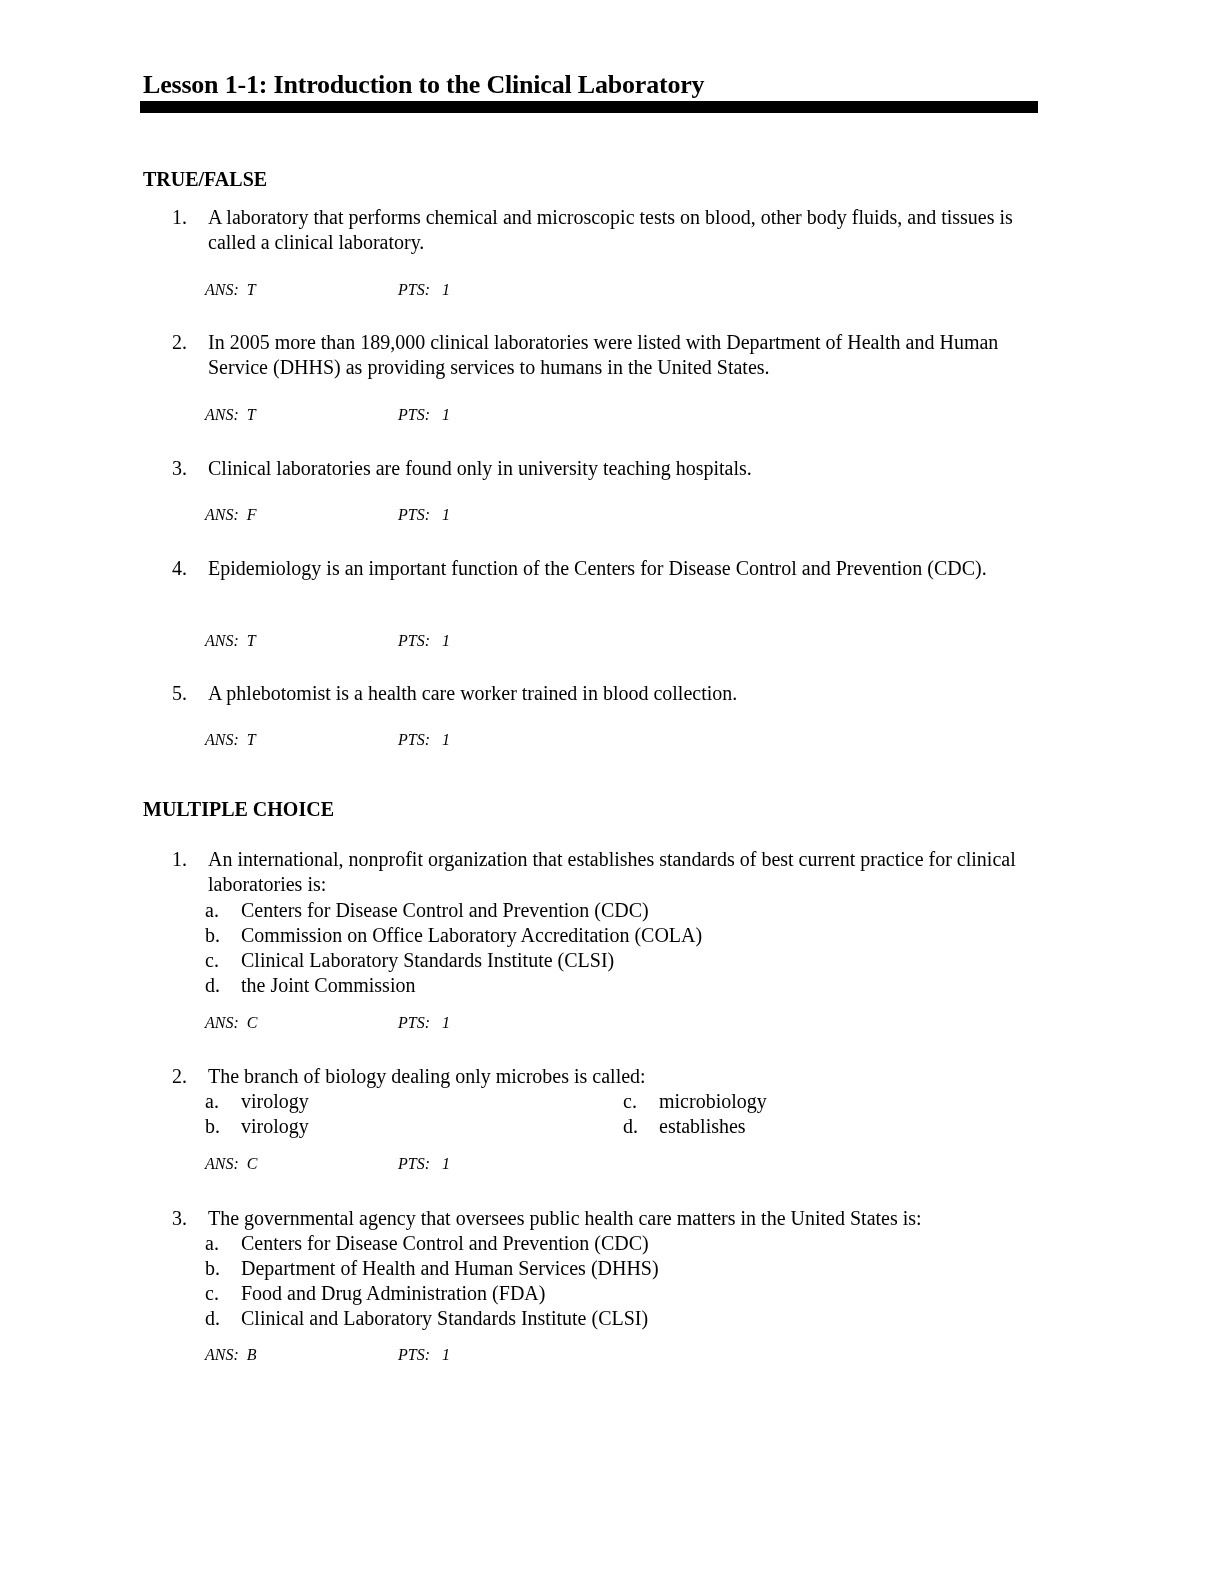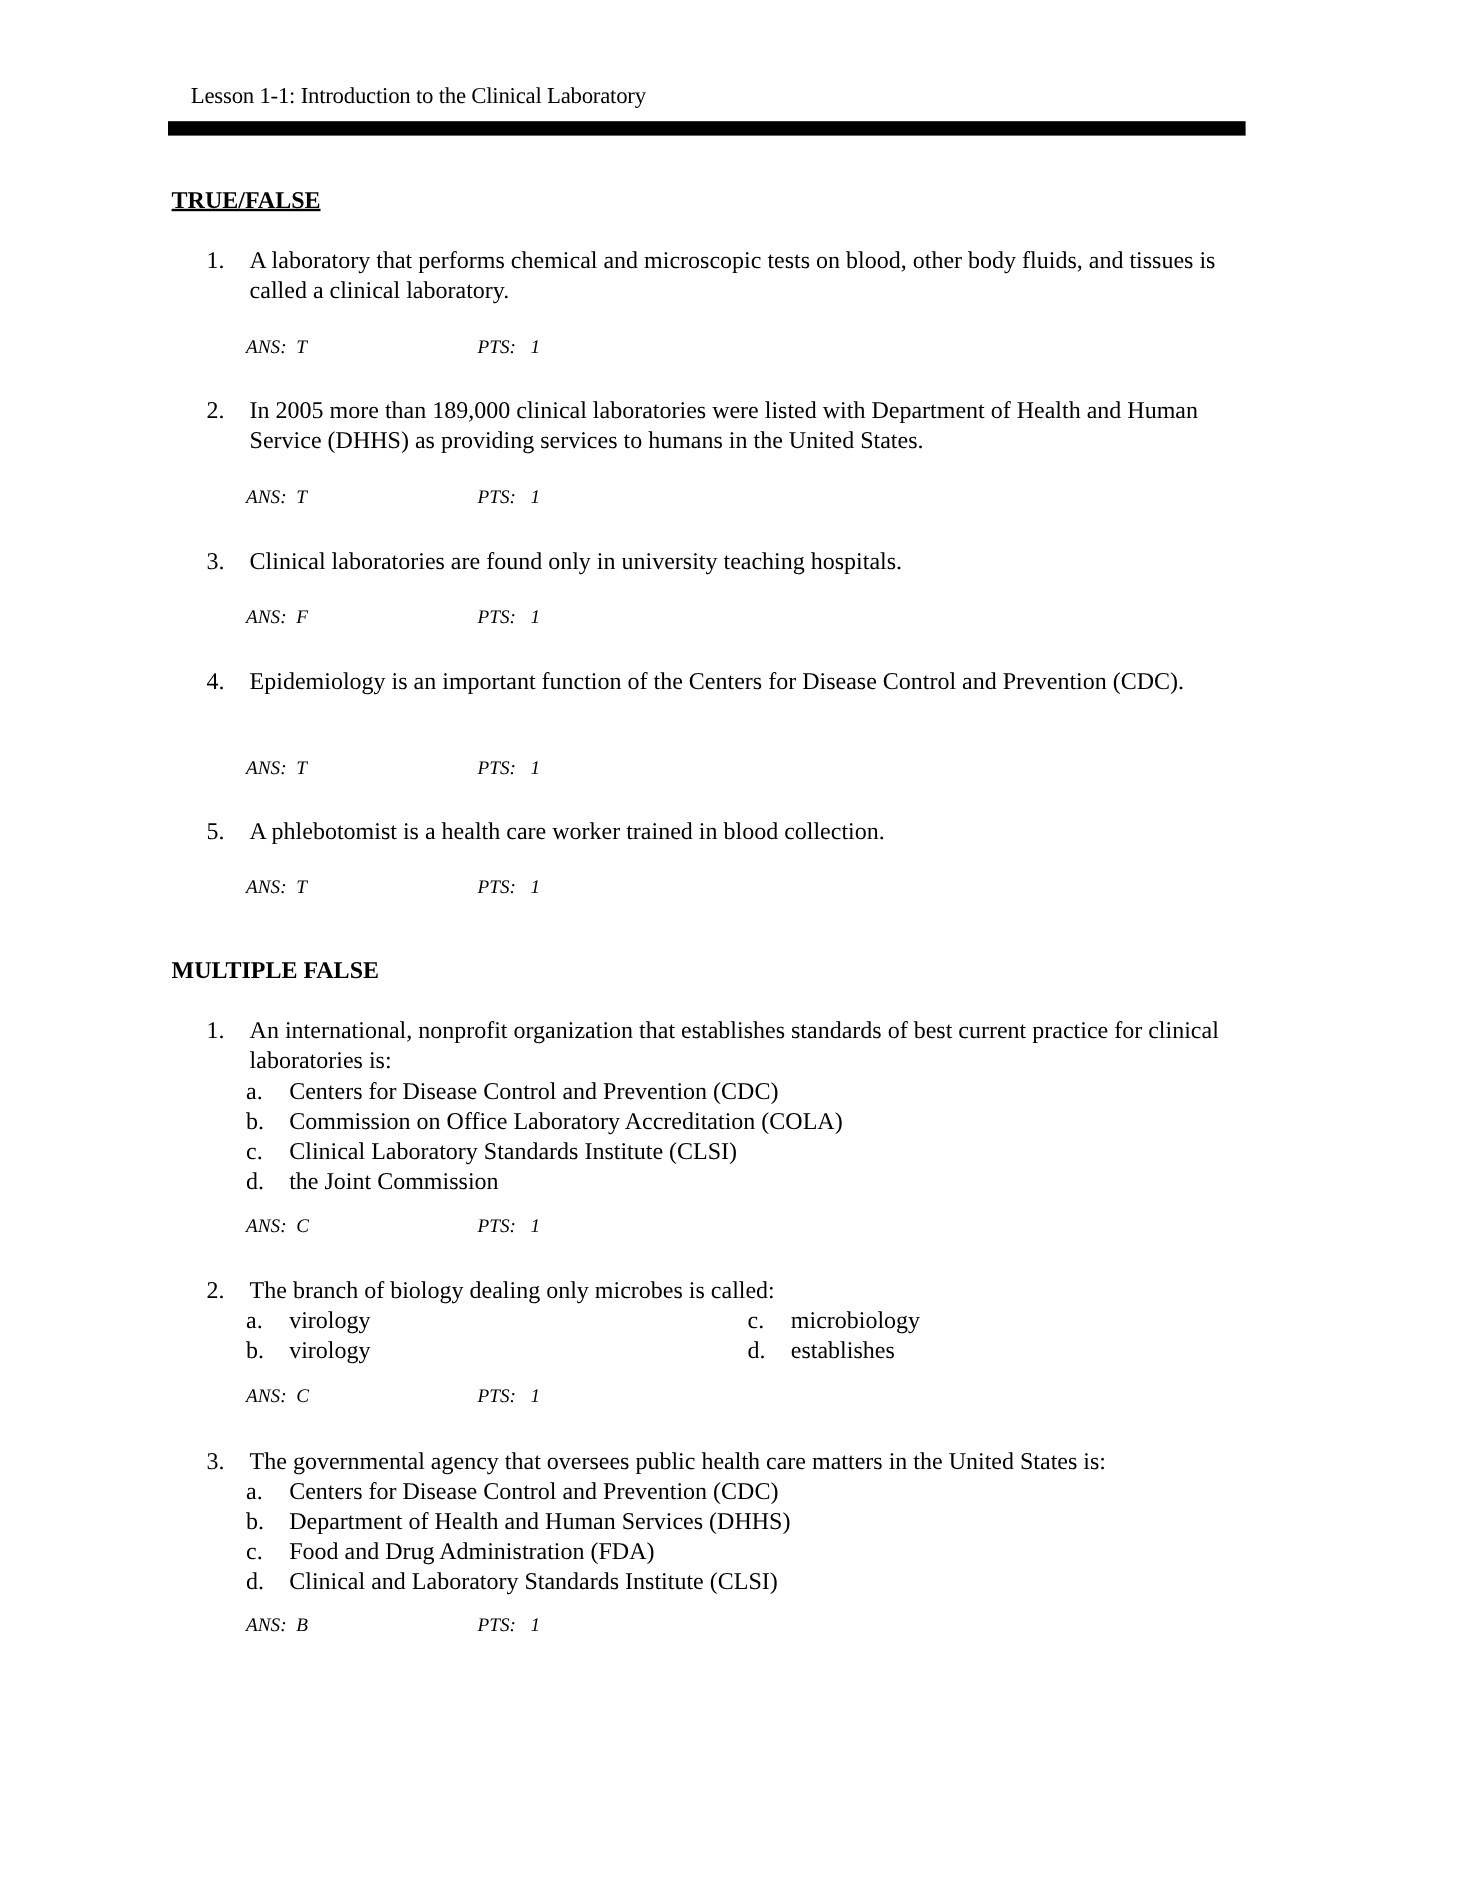--- a/index.html
+++ b/index.html
@@ -2,23 +2,22 @@
 <html><head>
   <meta charset="utf-8">
   <style>
     html, body { margin: 0; padding: 0; background: #ffffff; }
     body {
       width: 1224px; height: 1584px; position: relative; overflow: hidden;
       font-family: "Liberation Serif", "DejaVu Serif", serif; color: #000;
     }
     .title {
       position: absolute; left: 143px; top: 70px;
-      font-size: 19px; font-weight: normal; letter-spacing: -0.2px;
+      font-size: 26px; font-weight: bold; letter-spacing: -0.2px;
       white-space: nowrap;
-      margin-left: 16px;
     }
     .rule {
       position: absolute; left: 140px; top: 101px; width: 898px; height: 12px; background: #000;
     }
     .section {
       position: absolute; left: 143px; font-size: 20px; font-weight: bold; white-space: nowrap;
     }
     .q { position: absolute; left: 0; width: 1224px; font-size: 20px; line-height: 25px; }
     .q .num { position: absolute; left: 172px; top: 0; }
     .q .stem { position: absolute; left: 208px; top: 0; width: 820px; }
@@ -30,21 +29,21 @@
     .opt .text { position: absolute; left: 36px; }
     .grid2 { position: absolute; left: 205px; font-size: 20px; line-height: 25px; width: 700px; }
     .grid2 .opt { position: absolute; }
   </style>
 </head>
 <body>
 
 <div class="title">Lesson 1-1: Introduction to the Clinical Laboratory</div>
 <div class="rule"></div>
 
-<div class="section" style="top:156px;text-decoration:underline;">TRUE/FALSE</div>
+<div class="section" style="top:168px;">TRUE/FALSE</div>
 
 <div class="q" style="top:205px;">
   <span class="num">1.</span>
   <span class="stem">A laboratory that performs chemical and microscopic tests on blood, other body fluids, and tissues is called a clinical laboratory.</span>
 </div>
 <div class="ans" style="top:281px;">
   <span style="white-space: pre;">ANS:  T</span>
   <span class="pts" style="white-space: pre;">PTS:   1</span>
 </div>
 
@@ -77,21 +76,21 @@
 
 <div class="q" style="top:681px;">
   <span class="num">5.</span>
   <span class="stem">A phlebotomist is a health care worker trained in blood collection.</span>
 </div>
 <div class="ans" style="top:731px;">
   <span style="white-space: pre;">ANS:  T</span>
   <span class="pts" style="white-space: pre;">PTS:   1</span>
 </div>
 
-<div class="section" style="top:798px;">MULTIPLE FALSE</div>
+<div class="section" style="top:798px;">MULTIPLE CHOICE</div>
 
 <div class="q" style="top:847px;">
   <span class="num">1.</span>
   <span class="stem" style="width:830px;">An international, nonprofit organization that establishes standards of best current practice for clinical laboratories is:</span>
 </div>
 <div class="opts" style="top:898px;">
   <div class="opt">
     <span class="letter">a.</span>
     <span class="text">Centers for Disease Control and Prevention (CDC)</span>
   </div>

